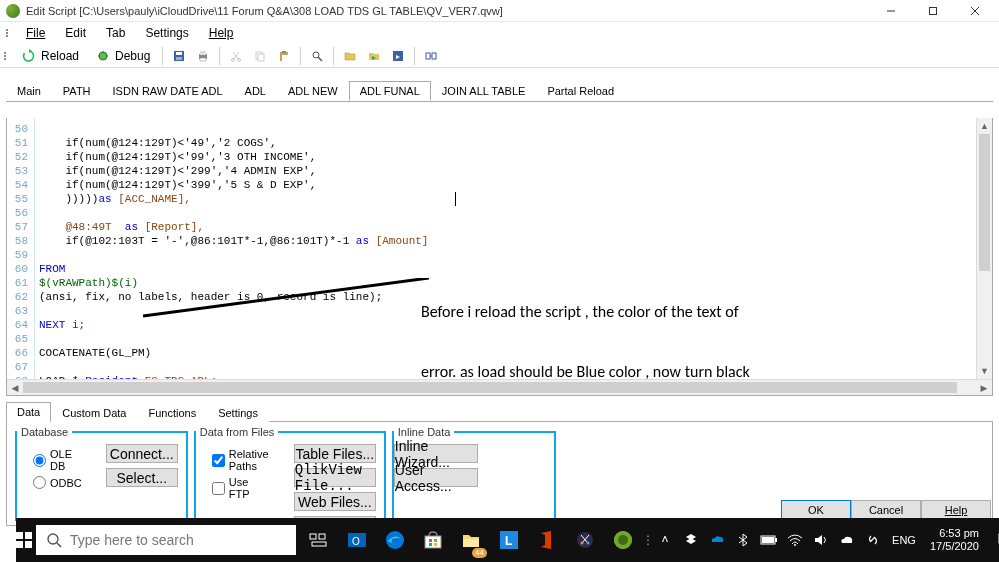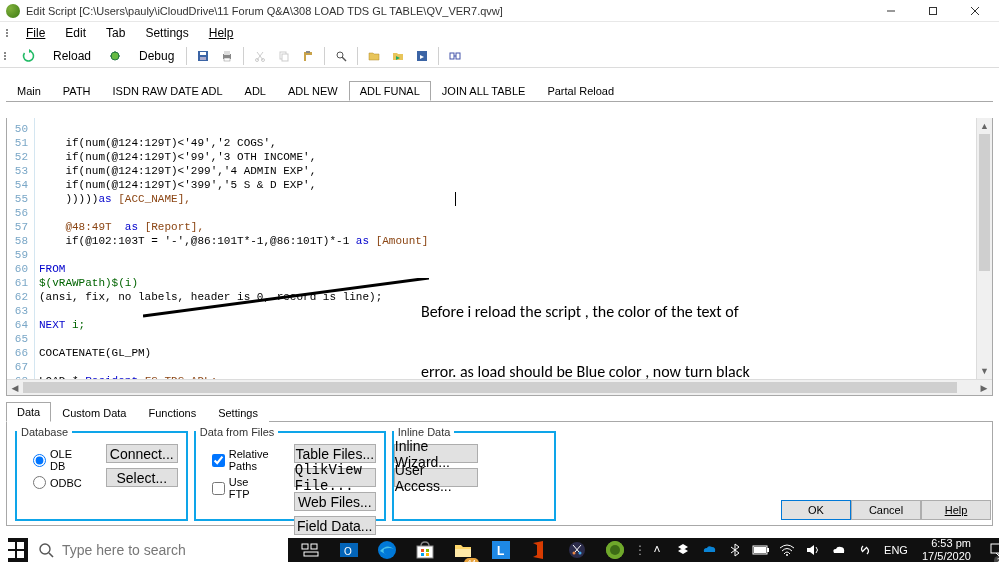--- a/index.html
+++ b/index.html
@@ -47,21 +47,21 @@
     height: 24px;
     display:flex; align-items:center;
     padding: 0 4px;
     background:#fff;
     border-bottom:1px solid #dcdcdc;
     gap:2px;
   }
   .toolbar .dots { width:6px; display:flex; flex-direction:column; gap:1px; margin-right:2px;}
   .toolbar .dots span{width:2px;height:2px;background:#888;display:block;}
   .tool-text-btn {
-    display:flex; align-items:center; gap:16px;
+    display:flex; align-items:center; gap:4px;
     padding: 1px 6px;
     border:1px solid transparent;
     cursor:default;
   }
   .tool-icon { width:16px; height:16px; display:flex;align-items:center;justify-content:center;}
   .sep { width:1px; height:18px; background:#d0d0d0; margin:0 3px;}
   .ico-btn { width:22px;height:20px;display:flex;align-items:center;justify-content:center;border:1px solid transparent; }
   .tabs-row {
     margin:12px 6px 16px 6px;
     display:flex;
@@ -186,22 +186,22 @@
   .dialog-btn{
     width:70px;height:20px;
     font-size:11px;
     background:#e1e1e1;
     border:1px solid #adadad;
     display:flex;align-items:center;justify-content:center;
   }
   .dialog-btn.primary{border:1px solid #0078d7;}
   .taskbar{
     position:absolute;
-    left:8px;right:0;bottom:0;
-    height:24px;
+    left:16px;right:0;bottom:0;
+    height:44px;
     background:#101010;
     display:flex;
     align-items:center;
     color:#fff;
   }
   .taskbar .start{width:44px;height:38px;display:flex;align-items:center;justify-content:center;}
   .taskbar .search{
     flex:0 0 260px;
     height:30px;
     margin:0 4px;

